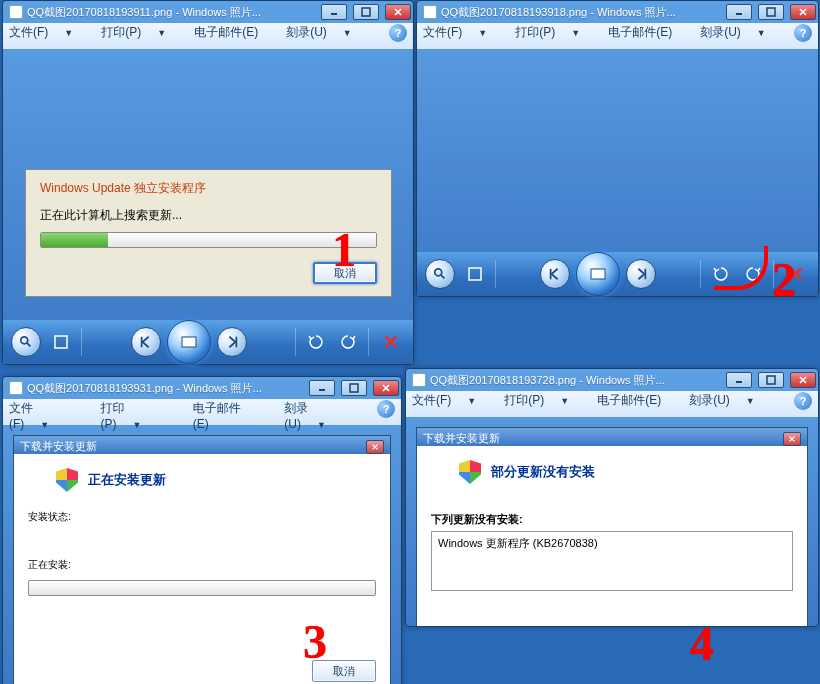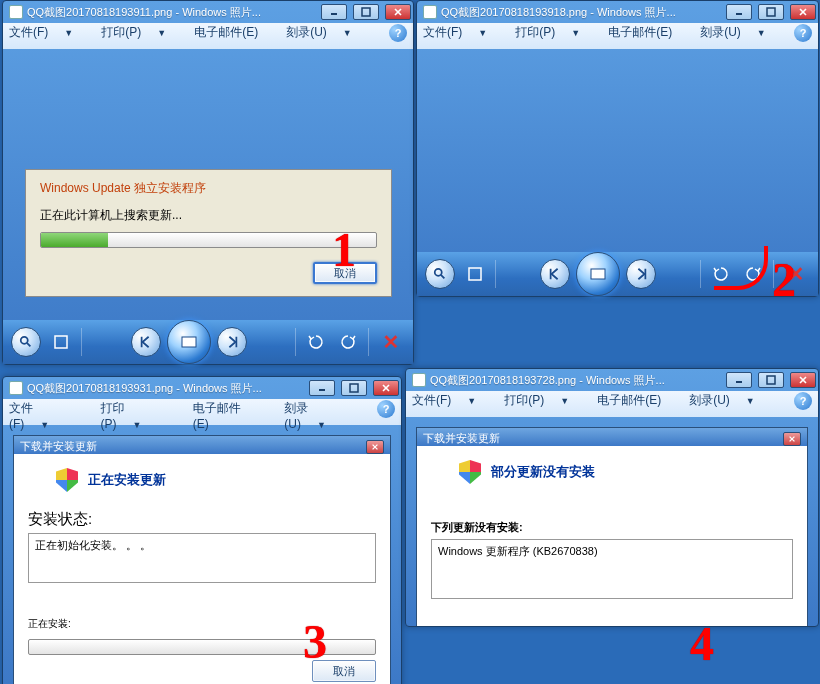--- a/index.html
+++ b/index.html
@@ -274,22 +274,21 @@
                 <line x1="2" y1="2" x2="8" y2="8" stroke="#fff" stroke-width="1.6"></line>
                 <line x1="8" y1="2" x2="2" y2="8" stroke="#fff" stroke-width="1.6"></line>
               </svg>
             </div>
       </div>
       <div class="b3">
         <div class="hline">
               <span class="shield"></span>
               <span>正在安装更新</span>
             </div>
-        <div style="margin-top:18px;font-size:15px">安装状态:</div>
-        <div class="listbox"><span>正在初始化安装。 。 。</span></div>
+        <div style="margin-top:18px;font-size:10px">安装状态:</div>
         <div style="margin-top:34px;font-size:10px">正在安装:</div>
         <div class="progress"></div>
         <div class="btm"><button class="btn">取消</button></div>
       </div>
     </div>
   </div>
  </div>
 </div>
 <div class="mark" style="left:303px;top:614px;">3</div>
 
@@ -331,21 +330,21 @@
                 <line x1="2" y1="2" x2="8" y2="8" stroke="#fff" stroke-width="1.6"></line>
                 <line x1="8" y1="2" x2="2" y2="8" stroke="#fff" stroke-width="1.6"></line>
               </svg>
             </div>
       </div>
       <div class="b3">
         <div class="hline">
               <span class="shield"></span>
               <span>部分更新没有安装</span>
             </div>
-        <div style="margin-top:36px;font-size:11px;font-weight:bold">下列更新没有安装:</div>
+        <div style="margin-top:28px;font-size:11px;font-weight:bold">下列更新没有安装:</div>
         <div class="listbox" style="height:60px"><span>Windows 更新程序 (KB2670838)</span></div>
         <div class="btm"><button class="btn" style="min-width:72px">关闭</button></div>
       </div>
     </div>
   </div>
  </div>
 </div>
 <div class="mark" style="left:690px;top:616px;">4</div>
 
 </body></html>

